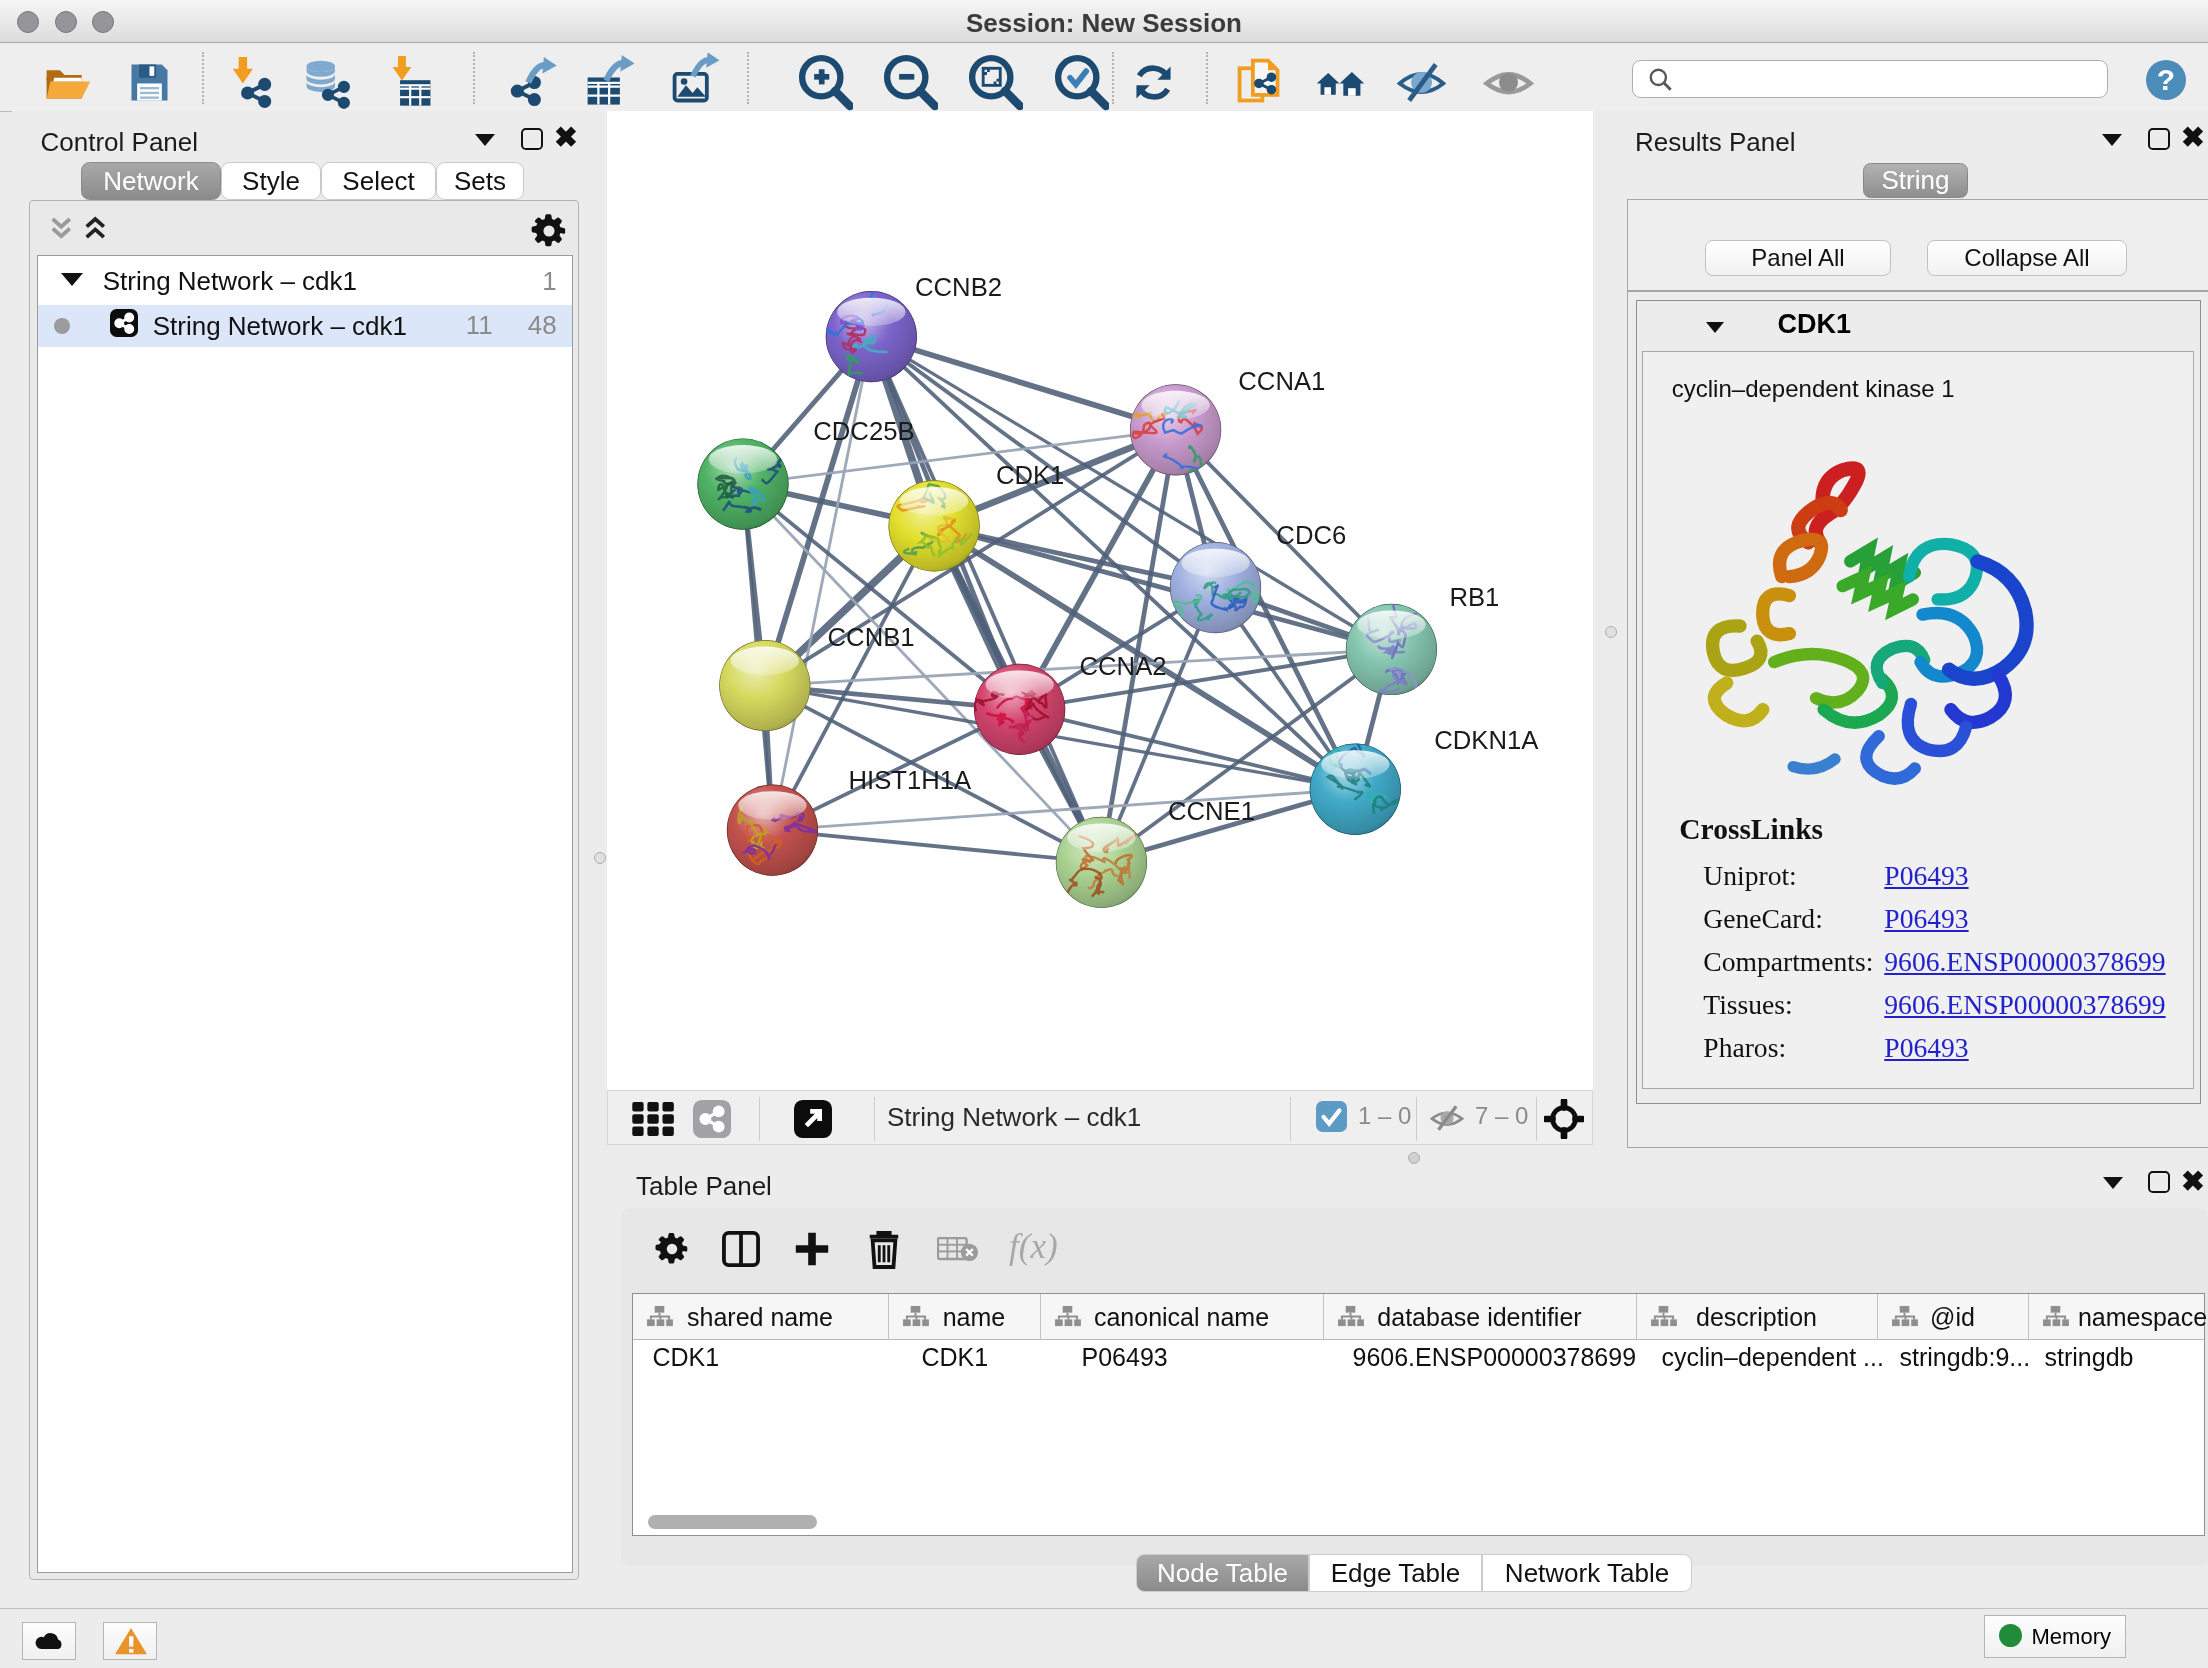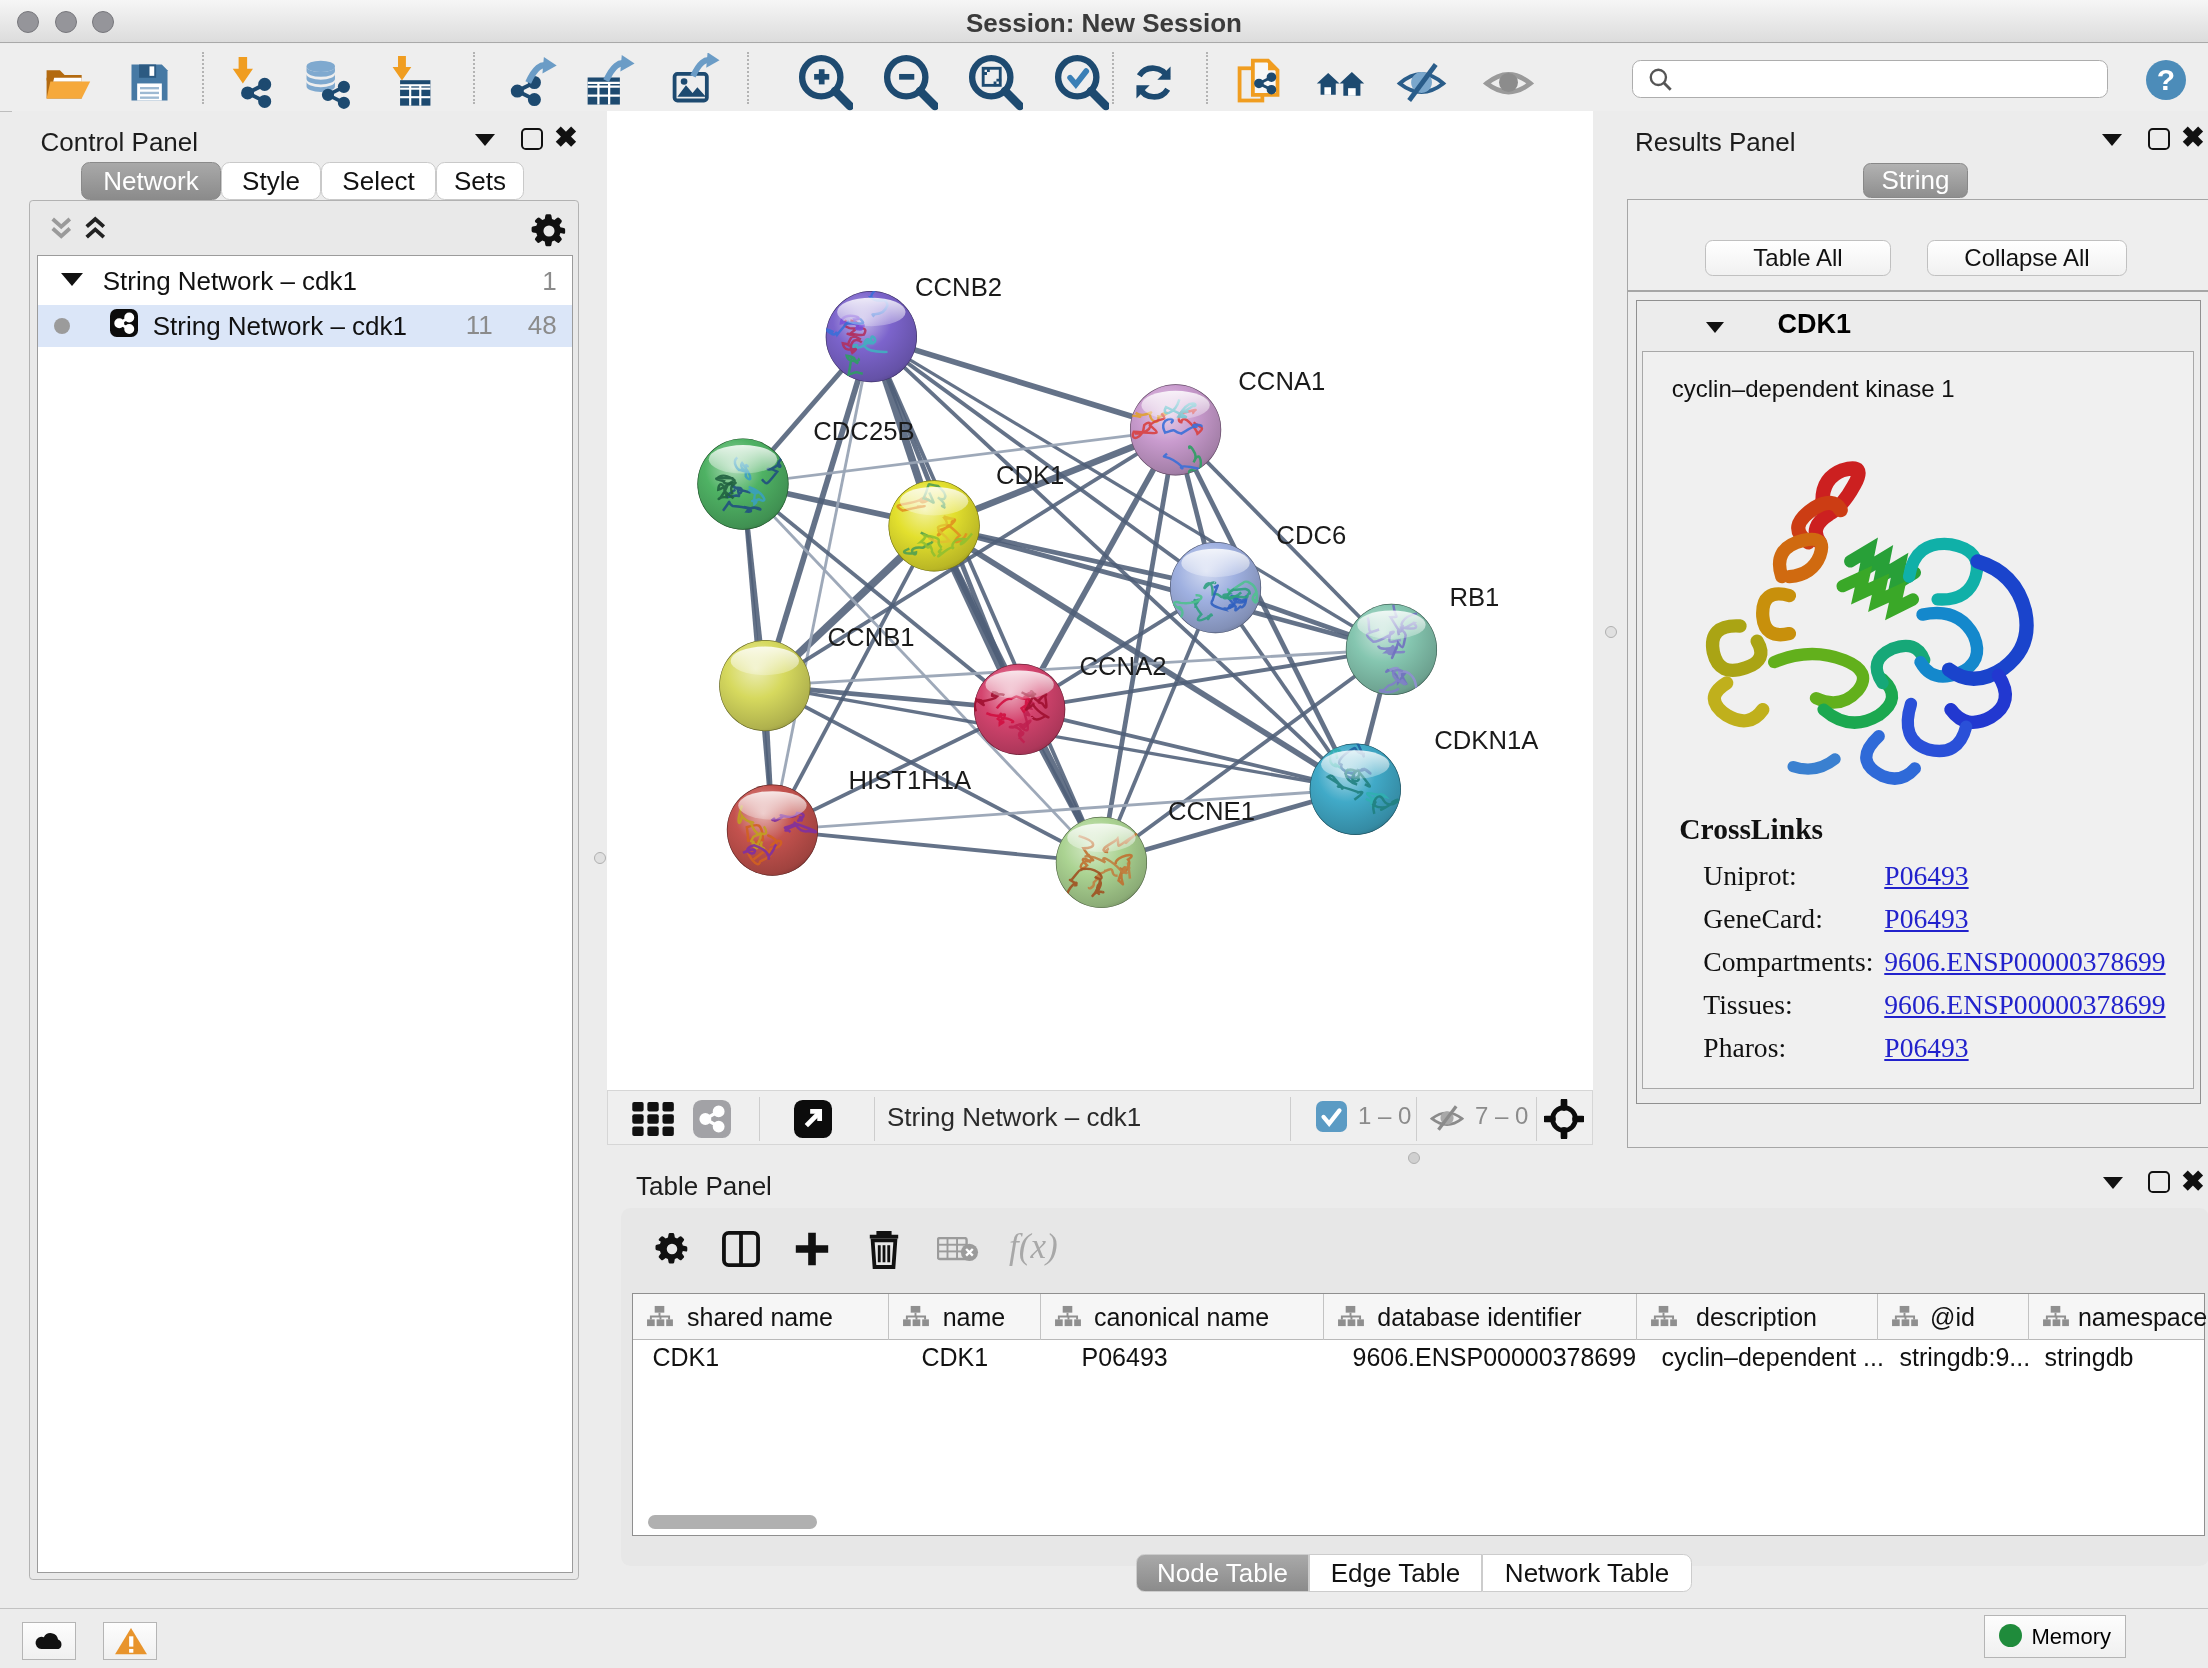--- a/index.html
+++ b/index.html
@@ -678,21 +678,21 @@
   </div>
 
   <div class="pctl ptitle" style="left:1623px; top:16px;">Results Panel</div>
   <div class="pctl tri-d" style="left:2090px; top:23px;"></div>
   <div class="pctl winbtn" style="left:2136px; top:17px;"></div>
   <div class="pctl xbtn" style="left:2169px; top:15px;">✖</div>
   <div style="position:absolute; left:1851px; top:52px; width:105px; height:35px; border-radius:7.6px;
        background:linear-gradient(#b2b2b2,#8e8e8e); border:1px solid #888; color:#fff; font-size:26px;
        text-align:center; line-height:33px;">String</div>
   <div class="rbox" style="left:1615px; top:88px; width:582px; height:92px; background:#eeeeee;">
-    <div class="button" style="left:77px; top:40px; width:186px; height:36px; line-height:34px;">Table All</div>
+    <div class="button" style="left:77px; top:40px; width:186px; height:36px; line-height:34px;">Panel All</div>
     <div class="button" style="left:299px; top:40px; width:200px; height:36px; line-height:34px;">Collapse All</div>
   </div>
   <div class="rbox" style="left:1615px; top:180px; width:582px; height:857px; background:#ededed;">
     <div style="position:absolute; left:7.6px; top:7.6px; width:565px; height:804px; border:1px solid #909090; background:#ececec;">
       <div class="tri-d" style="position:absolute; left:69px; top:21px; border-left-width:9.5px; border-right-width:9.5px; border-top-width:11.4px;"></div>
       <div style="position:absolute; left:141px; top:8.6px; font-size:27px; font-weight:bold;">CDK1</div>
       <div style="position:absolute; left:5.7px; top:50px; width:552px; height:738px; border:1px solid #a8a8a8; background:#f0f0f0;">
         <div style="position:absolute; left:28.5px; top:23px; font-size:24px; color:#111;">cyclin–dependent kinase 1</div>
         <svg style="position:absolute; left:40px; top:103px;" width="380" height="342" viewBox="0 0 400 360">
           <g fill="none" stroke-linecap="round">

